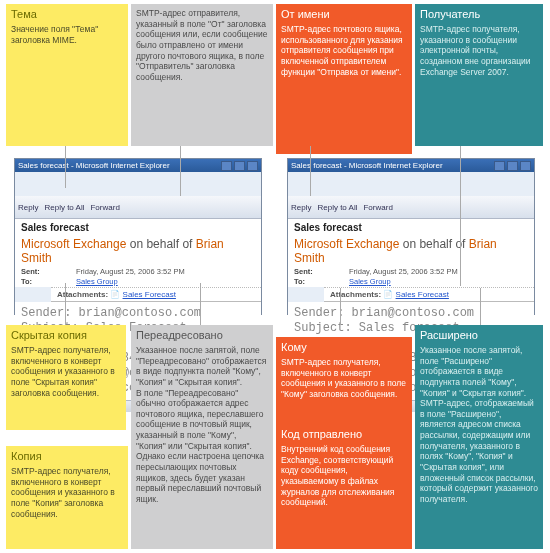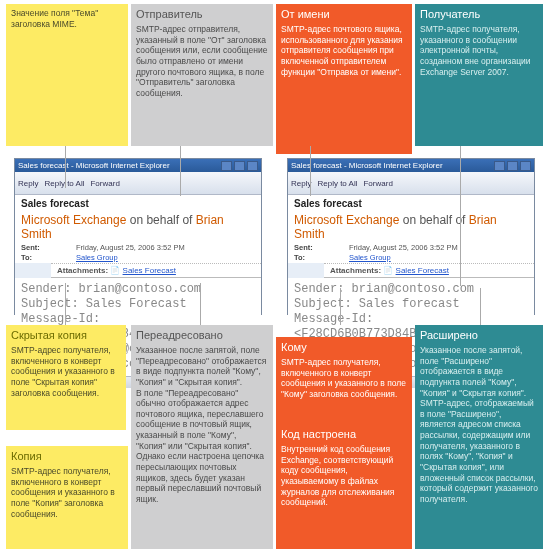--- a/index.html
+++ b/index.html
@@ -12,21 +12,21 @@
   .grey { background: #cfcfd0; color: #4a4a4a; }
   .grey .title { color: #555; }
   .orange { background: #F15A29; color: #fff; }
   .orange .title { color: #fff; }
   .teal { background: #2E8B93; color: #d8efef; }
   .teal .title { color: #fff; }
 
   
   .msgwin { position: absolute; background: #e7eef7; border: 1px solid #7a8aa0; font-size: 8px; }
   .msgwin .titlebar { height: 13px; background: linear-gradient(#3a6fb7,#2a5a99); color: #fff; font-size: 8px; padding: 1px 3px; display:flex; justify-content:space-between; align-items:center;}
-  .msgwin .toolbar { height: 23px; background: linear-gradient(#f5f7fb,#d8e0ec); border-bottom:1px solid #b0b8c8; padding:1px 3px; font-size:8px; display:flex; gap:6px; align-items:center; color:#335;}
+  .msgwin .toolbar { height: 23px; background: linear-gradient(#f5f7fb,#d8e0ec); border-bottom:1px solid #b0b8c8; padding:1px 3px; font-size:8px; display:flex; gap:6px; align-items:center; color:#335;margin-top:24px;}
   .msgwin .subject { padding: 3px 6px; font-size: 10px; font-weight: bold; color:#222; background:#fff;}
   .msgwin .from { padding: 1px 6px; font-size: 12px; background:#fff;}
   .msgwin .from .exch{ color:#d05a00; }
   .msgwin .from .onb{ color:#555; }
   .msgwin .from .name{ color:#d05a00; }
   .msgwin .meta { background:#fff; font-size:7.5px; color:#555; padding: 1px 6px; display:grid; grid-template-columns: 55px auto; row-gap:1px;}
   .msgwin .meta .label{font-weight:bold; color:#444;}
   .msgwin .attach { background:#fff; padding: 2px 6px; border-top:1px dotted #bbb; border-bottom:1px solid #bbb; font-size:8px; color:#555;margin-left:36px;}
   .msgwin .attach .file{ color:#2255cc; text-decoration:underline;}
   .msgwin .body { background:#ffffff; padding: 4px 6px; font-family: "Courier New", monospace; font-size: 12px; color:#888; line-height:1.25; white-space:pre; overflow:hidden;}
@@ -34,24 +34,24 @@
   .winbtns { display:flex; gap:2px;}
   .winbtn{ width:11px;height:10px;background:#5b86c6;border:1px solid #3a5a8a;}
 
   
   .line { position:absolute; background:#aaa; }
 </style>
 </head>
 <body>
 
 <div class="box yellow" style="left:6px; top:4px; width:122px; height:142px;">
+  <div class="title">Тема</div>
   <div class="desc">Значение поля "Тема" заголовка MIME.</div>
 </div>
 <div class="box grey" style="left:131px; top:4px; width:142px; height:142px;">
-  <div class="title">Отправитель</div>
   <div class="desc">SMTP-адрес отправителя, указанный в поле "От" заголовка сообщения или, если сообщение было отправлено от имени другого почтового ящика, в поле "Отправитель" заголовка сообщения.</div>
 </div>
 <div class="box orange" style="left:276px; top:4px; width:136px; height:150px;">
   <div class="title">От имени</div>
   <div class="desc">SMTP-адрес почтового ящика, использованного для указания отправителя сообщения при включенной отправителем функции "Отправка от имени".</div>
 </div>
 <div class="box teal" style="left:415px; top:4px; width:128px; height:142px;">
   <div class="title">Получатель</div>
   <div class="desc">SMTP-адрес получателя, указанного в сообщении электронной почты, созданном вне организации Exchange Server 2007.</div>
 </div>
@@ -155,20 +155,20 @@
   <div class="title">Кому</div>
   <div class="desc">SMTP-адрес получателя, включенного в конверт сообщения и указанного в поле "Кому" заголовка сообщения.</div>
 </div>
 <div class="box teal" style="left:415px; top:325px; width:128px; height:224px;">
   <div class="title">Расширено</div>
   <div class="desc" style="white-space:pre-line;">Указанное после запятой, поле "Расширено" отображается в виде подпункта полей "Кому", "Копия" и "Скрытая копия".
 SMTP-адрес, отображаемый в поле "Расширено", является адресом списка рассылки, содержащим или получателя, указанного в полях "Кому", "Копия" и "Скрытая копия", или вложенный список рассылки, который содержит указанного получателя.</div>
 </div>
 
 <div class="box orange" style="left:276px; top:424px; width:136px; height:125px;">
-  <div class="title">Код настроена</div>
+  <div class="title">Код отправлено</div>
   <div class="desc">Внутренний код сообщения Exchange, соответствующий коду сообщения, указываемому в файлах журналов для отслеживания сообщений.</div>
 </div>
 
 <div class="box yellow" style="left:6px; top:446px; width:122px; height:103px;">
   <div class="title">Копия</div>
   <div class="desc">SMTP-адрес получателя, включенного в конверт сообщения и указанного в поле "Копия" заголовка сообщения.</div>
 </div>
 
 </body></html>

